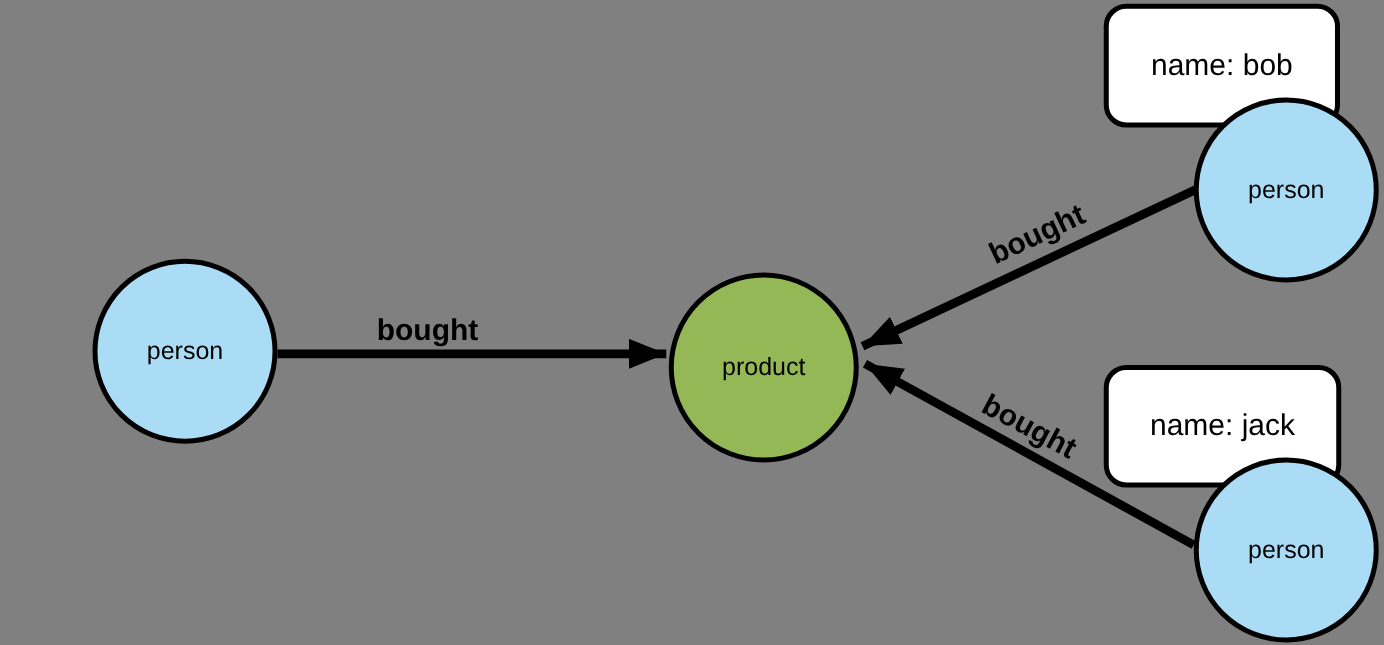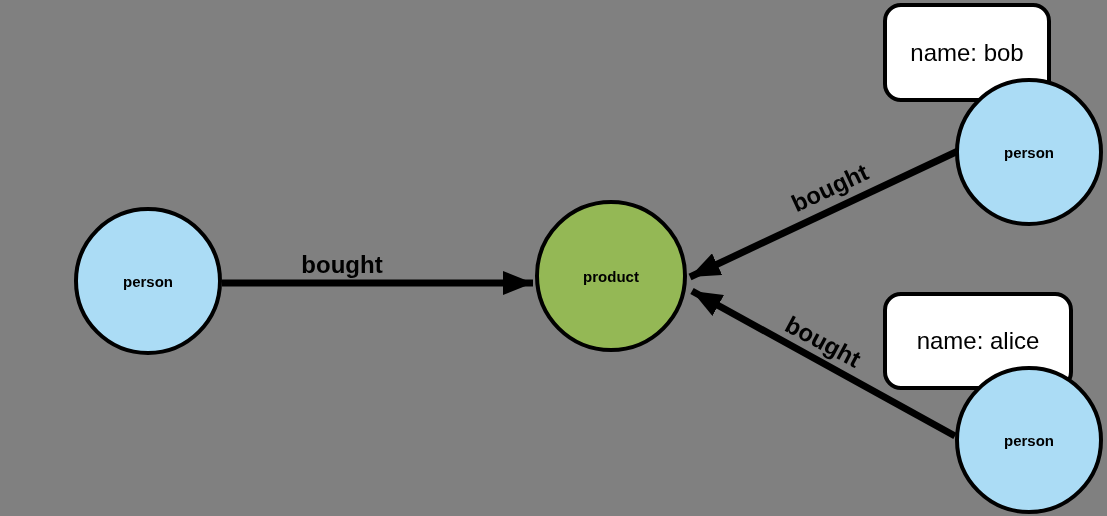--- a/index.html
+++ b/index.html
@@ -41,45 +41,44 @@
     white-space: nowrap;
   }
   .node-circle {
     position: absolute;
     border: 4px solid var(--line-color, #000);
     border-radius: 50%;
     box-sizing: border-box;
     display: flex;
     align-items: center;
     justify-content: center;
-    font-size: 15px;
+    font-size: 20px;
     color: var(--text-color, #000);
     z-index: 3;
-    font-weight: bold;
   }
   .node-person { background: var(--person-fill, #abdcf5); }
   .node-product { background: var(--product-fill, #94b855); }
   .edge-label {
     position: absolute;
     width: 120px;
     height: 28px;
     line-height: 28px;
     text-align: center;
     font-size: 24px;
     font-weight: bold;
     color: var(--text-color, #000);
     z-index: 4;
     white-space: nowrap;
   }
   .box-alice   { left: 1px;   top: 137px; width: 188px; height: 96px; }
   .box-product { left: 419px; top: 135px; width: 240px; height: 98px; }
-  .box-bob     { left: 883px; top: 3px;   width: 168px; height: 99px; }
+  .box-bob     { left: 883px; top: 3px;   width: 189px; height: 99px; }
   .box-jack    { left: 883px; top: 292px; width: 190px; height: 98px; }
   .circle-alice   { left: 74px;  top: 207px; width: 148px; height: 148px; }
-  .circle-product { left: 535px; top: 200px; width: 152px; height: 152px; }
+  .circle-product { left: 535px; top: 218px; width: 152px; height: 152px; }
   .circle-bob     { left: 955px; top: 78px;  width: 148px; height: 148px; }
   .circle-jack    { left: 955px; top: 366px; width: 148px; height: 148px; }
   .label-alice-bought { left: 282px; top: 251px; }
   .label-bob-bought   { left: 770px; top: 174px; transform: rotate(-25deg); }
   .label-jack-bought  { left: 763px; top: 328px; transform: rotate(28deg); }
 </style>
 </head>
 <body>
 
 <div class="canvas">
@@ -92,21 +91,21 @@
     </defs>
     <line class="edge-line" x1="222" y1="283" x2="533" y2="283" marker-end="url(#arrow)"></line>
     <line class="edge-line" x1="958" y1="151" x2="690" y2="277" marker-end="url(#arrow)"></line>
     <line class="edge-line" x1="955" y1="436" x2="692" y2="291" marker-end="url(#arrow)"></line>
   </svg>
 
   <div class="prop-box box-bob">
     <span>name: bob</span>
   </div>
   <div class="prop-box box-jack">
-    <span>name: alice</span>
+    <span>name: jack</span>
   </div>
 
   <div class="node-circle node-person circle-alice">
     <span>person</span>
   </div>
   <div class="node-circle node-product circle-product">
     <span>product</span>
   </div>
   <div class="node-circle node-person circle-bob">
     <span>person</span>

